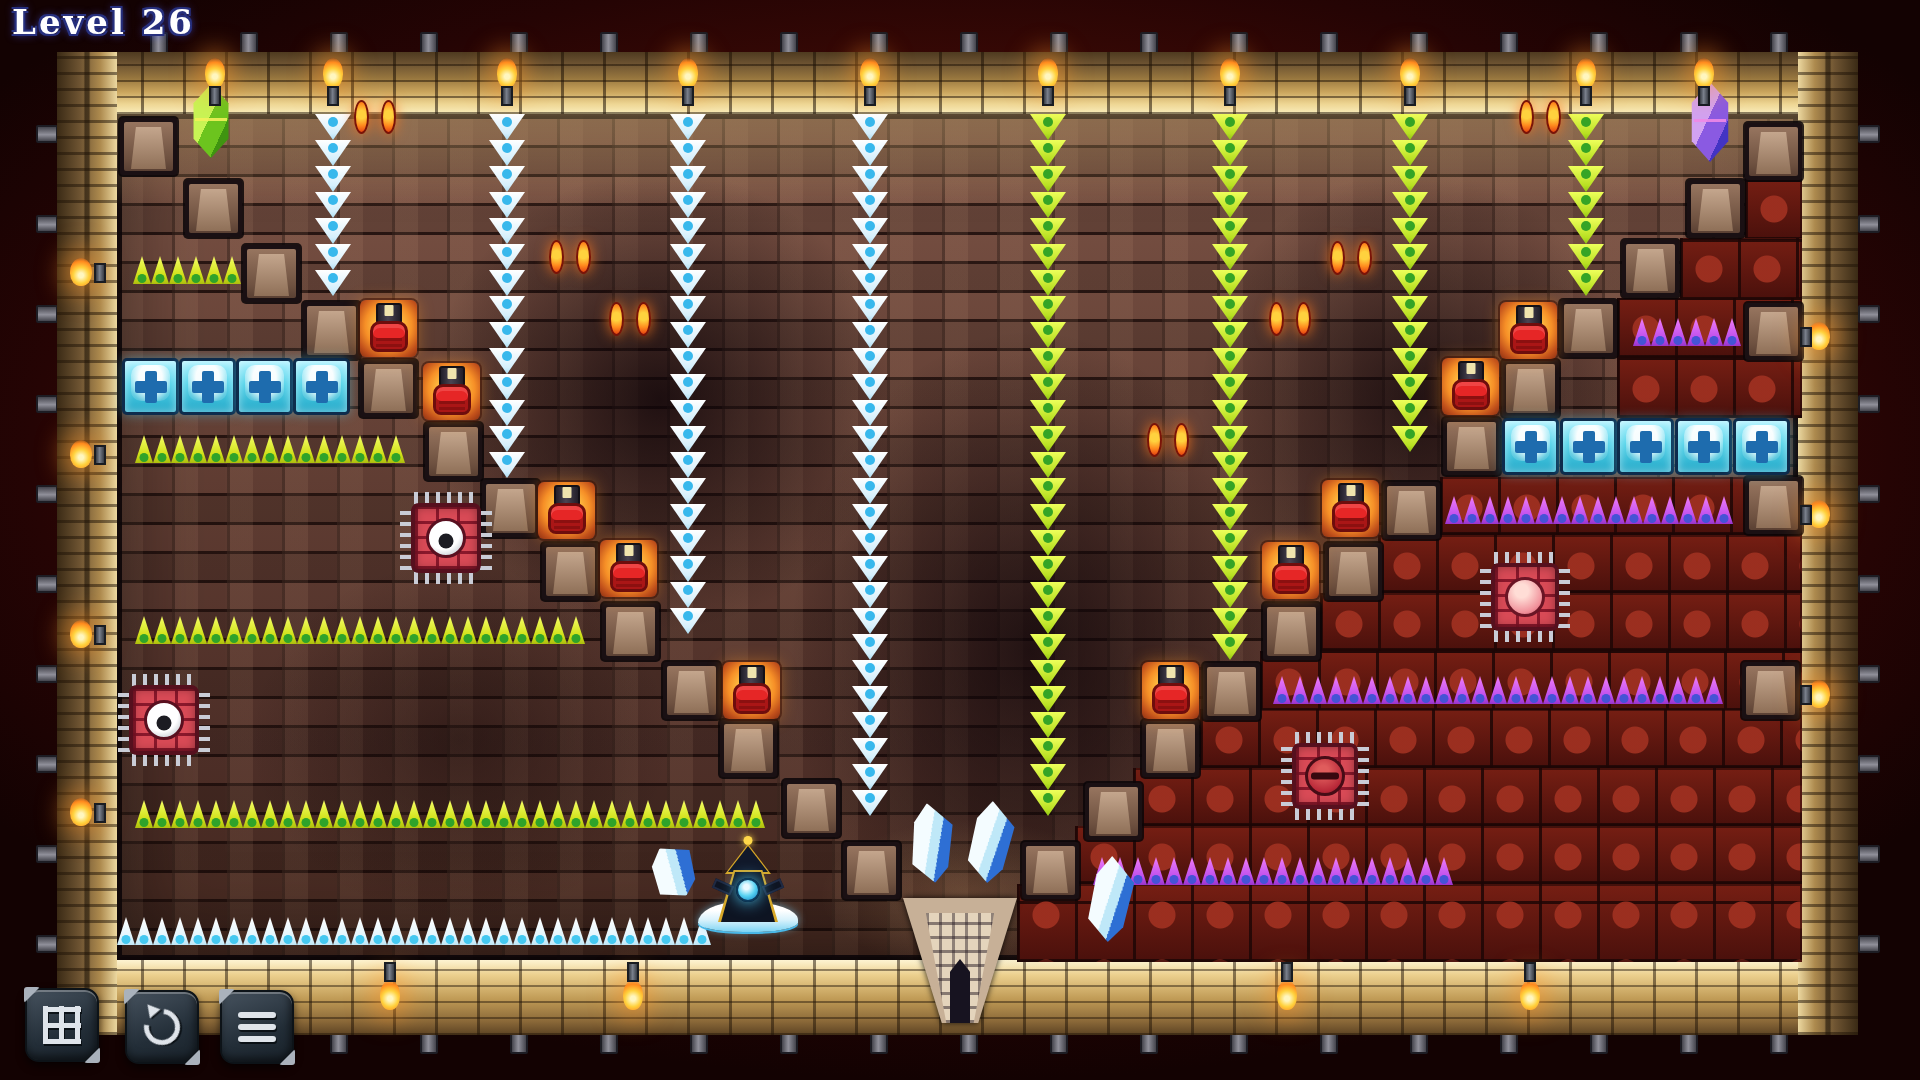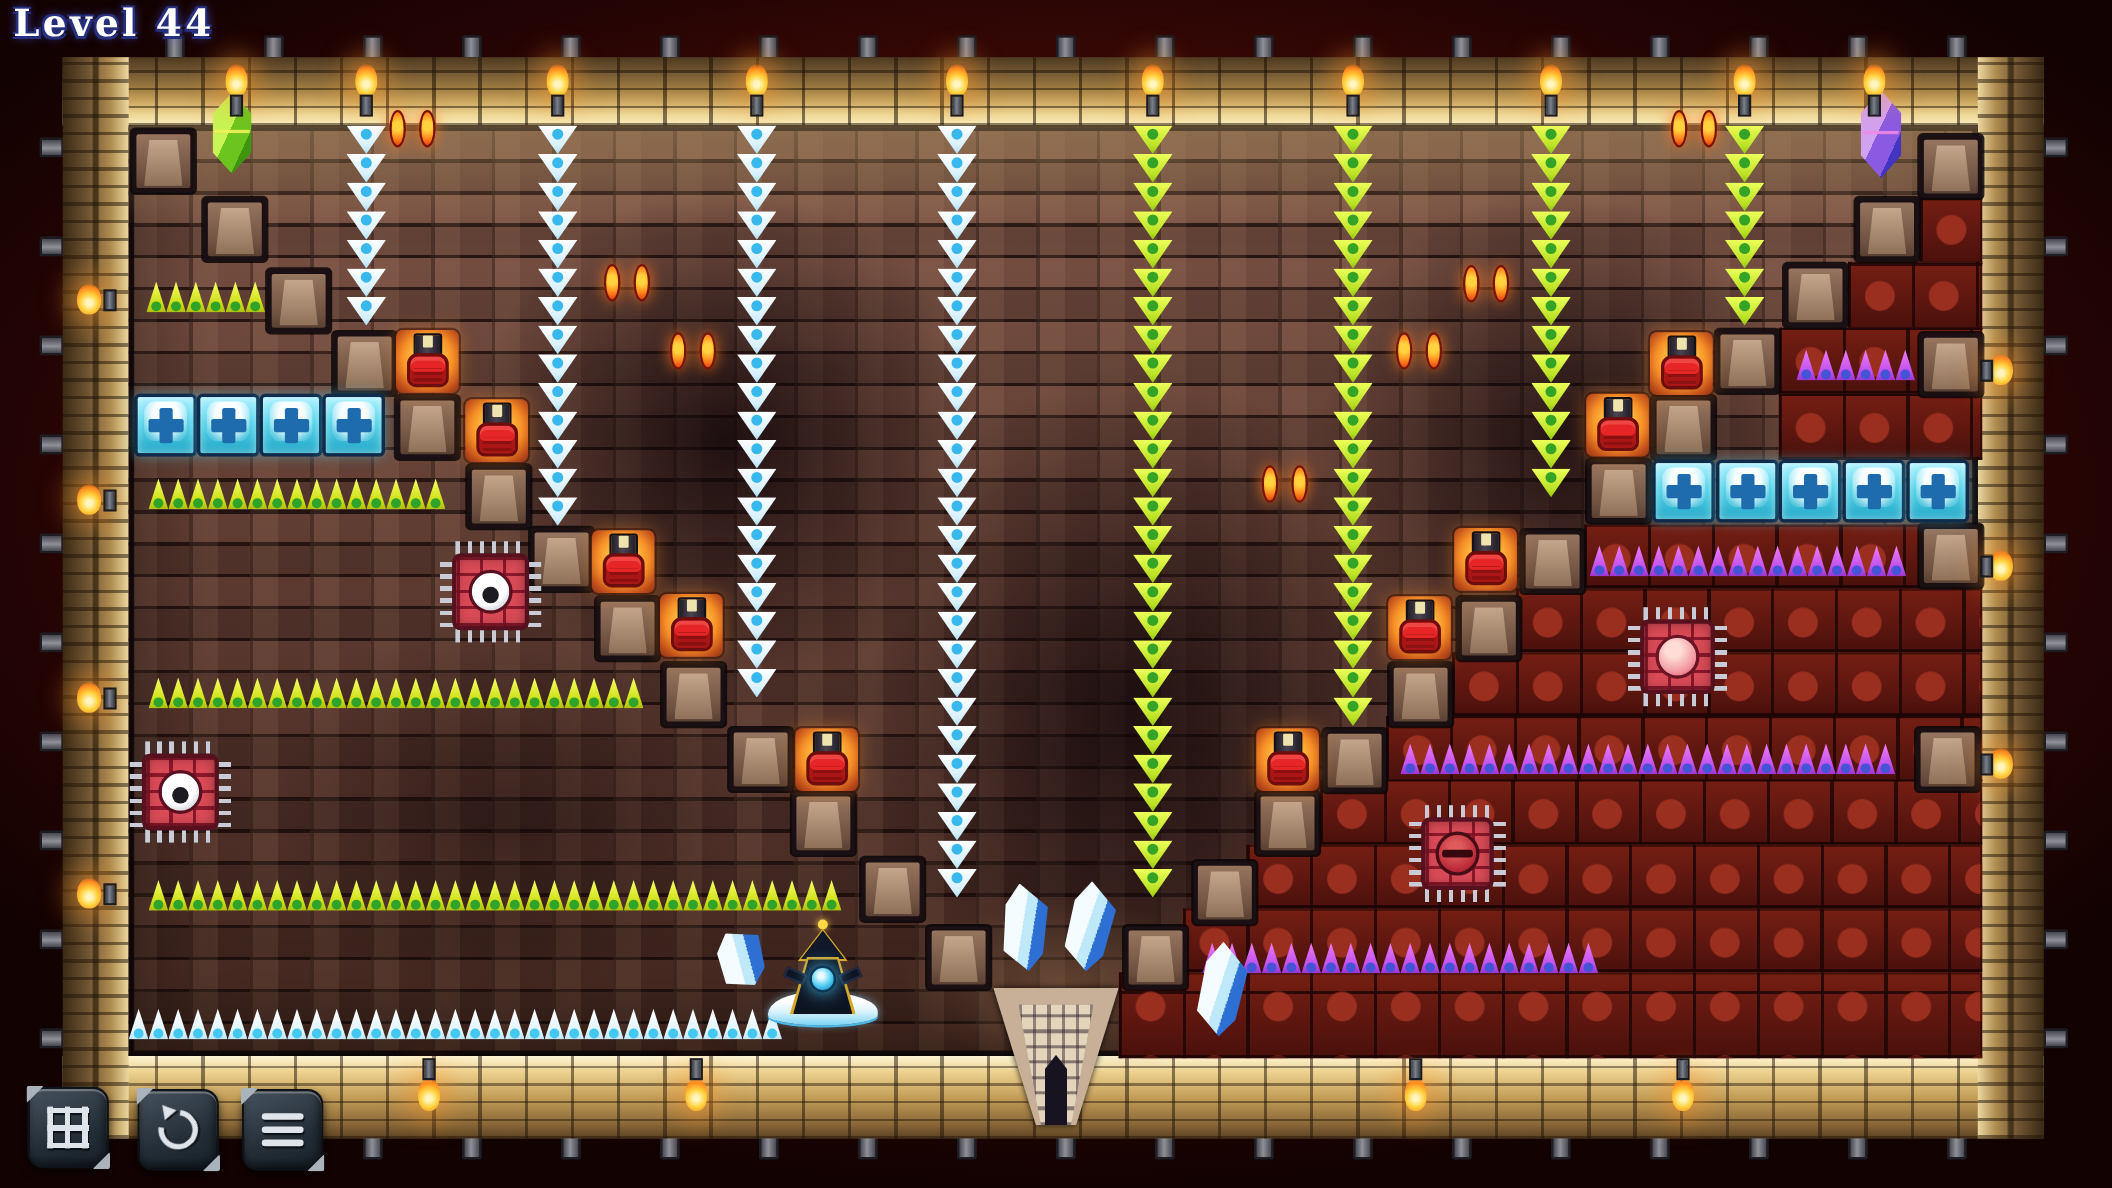--- a/index.html
+++ b/index.html
@@ -1580,21 +1580,21 @@
         <div class="hoodline"></div>
         <div class="hood"></div>
         <div class="bodyline"></div>
         <div class="body"></div>
         <div class="arm arm-l"></div>
         <div class="arm arm-r"></div>
         <div class="orb"></div>
       </div>
     </div>
 
-  <div class="hud-level">Level 44</div>
+  <div class="hud-level">Level 26</div>
 
   <div class="toolbar">
     <div class="ui-btn" style="left:25px;top:988px;">
       <span class="ui-icon icon-grid"></span>
     </div>
     <div class="ui-btn" style="left:125px;top:990px;">
       <span class="ui-icon icon-restart"></span>
     </div>
     <div class="ui-btn" style="left:220px;top:990px;">
       <span class="ui-icon icon-menu">

